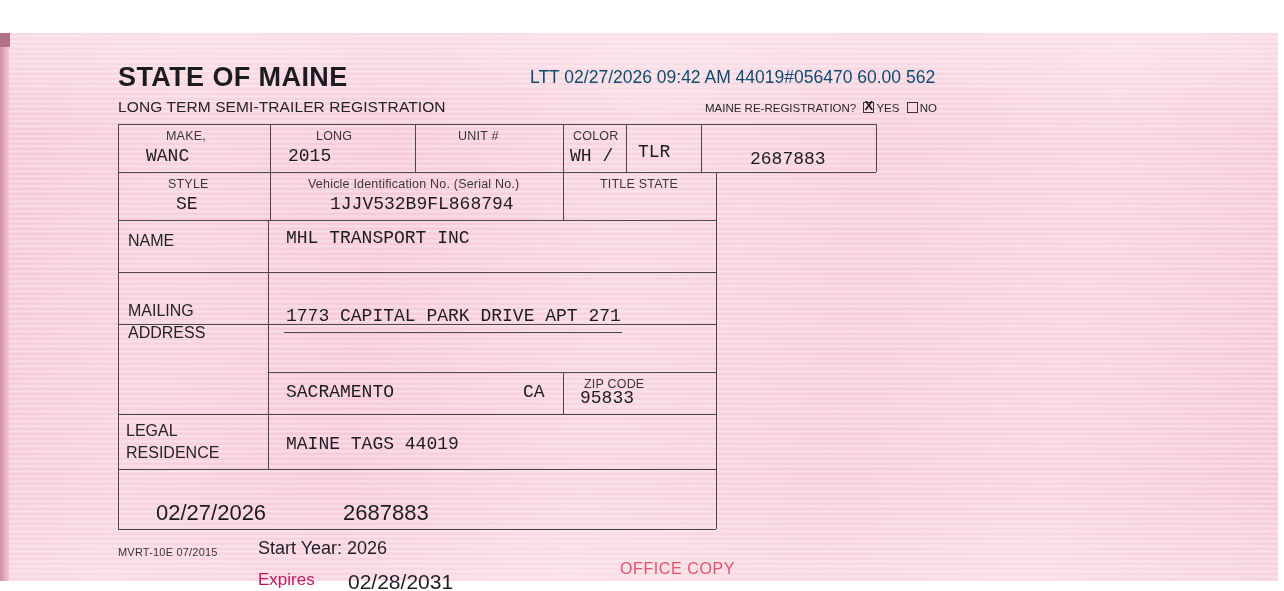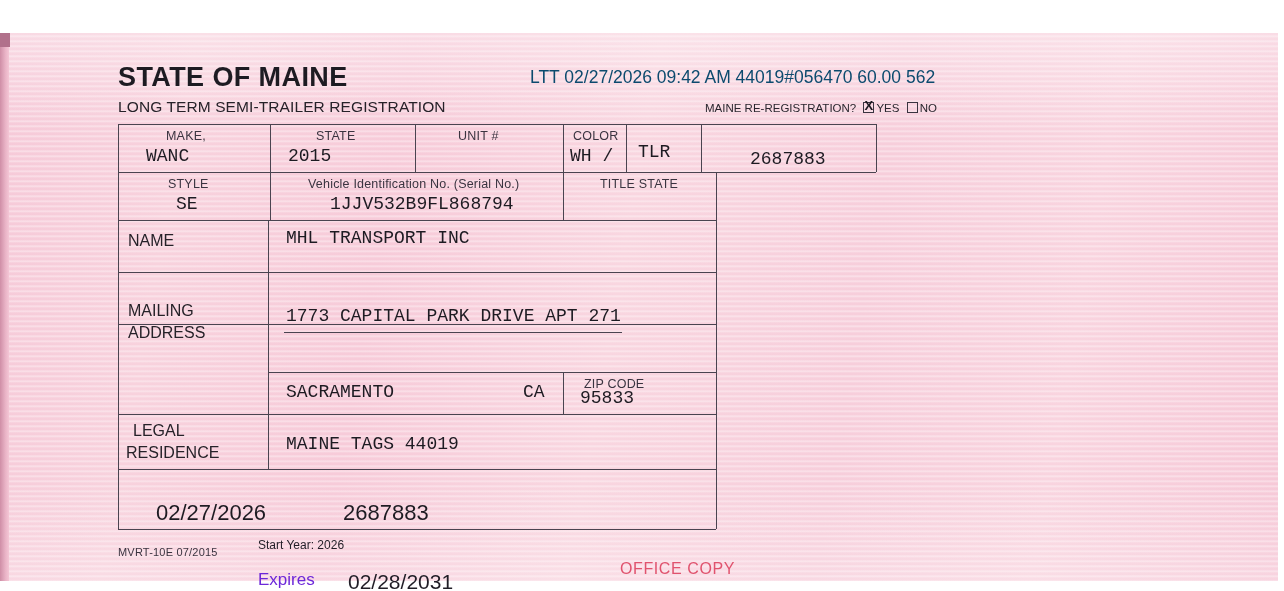--- a/index.html
+++ b/index.html
@@ -178,29 +178,29 @@
     left: 8px;
     top: 484px;
     font-size: 11px;
     color: #3a3440;
     letter-spacing: 0.2px;
   }
   .start-year {
     position: absolute;
     left: 148px;
     top: 476px;
-    font-size: 12px;
+    font-size: 18px;
     color: #201d26;
   }
   .expires-lbl {
     position: absolute;
     left: 148px;
     top: 508px;
     font-size: 17px;
-    color: #6d28d9;
+    color: #be185d;
   }
   .expires-val {
     position: absolute;
     left: 238px;
     top: 508px;
     font-size: 21px;
     color: #201d26;
   }
   .office-copy {
     position: absolute;
@@ -260,21 +260,21 @@
       <div class="ln v" style="left:598px; top:48px; height:48px;"></div>
 
       <div class="ln v" style="left:0px;   top:96px; height:309px;"></div>
       <div class="ln v" style="left:150px; top:96px; height:249px;"></div>
       <div class="ln v" style="left:598px; top:96px; height:309px;"></div>
       <div class="ln v" style="left:445px; top:248px;height:42px;"></div>
 
       <div class="lbl" style="left:48px;  top:5px;">MAKE,</div>
       <div class="val" style="left:28px;  top:22px;">WANC</div>
 
-      <div class="lbl" style="left:198px; top:5px;">STATE</div>
+      <div class="lbl" style="left:198px; top:5px;">LONG</div>
       <div class="val" style="left:170px; top:22px;">2015</div>
 
       <div class="lbl" style="left:340px; top:5px;">UNIT #</div>
       <div class="val" style="left:460px; top:22px;"></div>
 
       <div class="lbl" style="left:455px; top:5px;">COLOR</div>
       <div class="val" style="left:452px; top:22px;">WH /</div>
 
       <div class="val" style="left:520px; top:18px;">TLR</div>
       <div class="val" style="left:632px; top:25px;">2687883</div>
@@ -295,21 +295,21 @@
       <div class="lbl-md" style="left:10px; top:200px;">ADDRESS</div>
 
       <div class="val" style="left:168px; top:182px;">1773 CAPITAL PARK DRIVE APT 271</div>
       <div class="underline" style="left:166px; top:208px; width:338px;"></div>
 
       <div class="val" style="left:168px; top:258px;">SACRAMENTO</div>
       <div class="val" style="left:405px; top:258px;">CA</div>
       <div class="lbl" style="left:466px; top:253px;">ZIP CODE</div>
       <div class="val" style="left:462px; top:264px;">95833</div>
 
-      <div class="lbl-md" style="left:15px;  top:298px;">LEGAL</div>
+      <div class="lbl-md" style="left:8px;  top:298px;">LEGAL</div>
       <div class="lbl-md" style="left:8px;  top:320px;">RESIDENCE</div>
       <div class="val" style="left:168px; top:310px;">MAINE TAGS 44019</div>
 
       <div class="val-sm" style="left:38px;  top:376px;">02/27/2026</div>
       <div class="val-sm" style="left:225px; top:376px;">2687883</div>
     </div>
 
     <div class="footer-code">MVRT-10E 07/2015</div>
     <div class="start-year">Start Year: 2026</div>
     <div class="expires-lbl">Expires</div>

